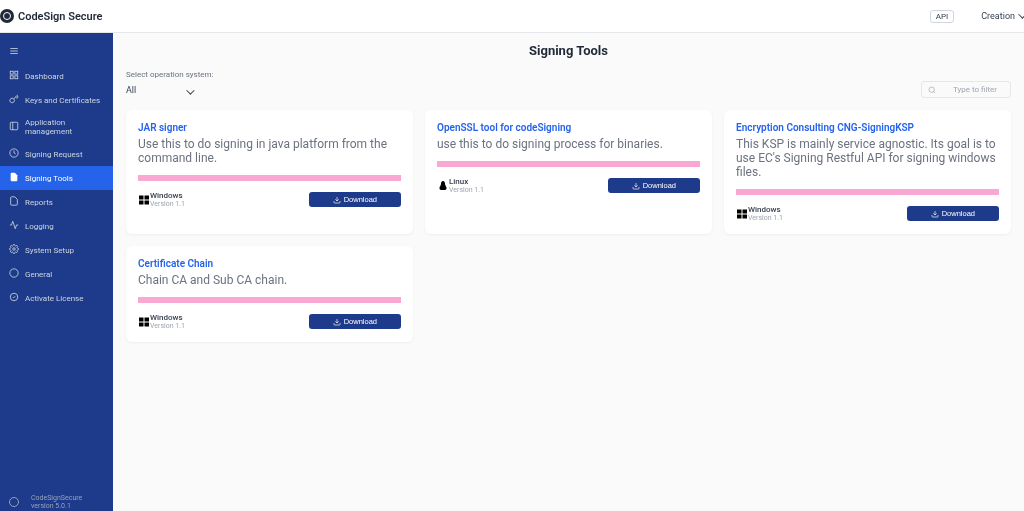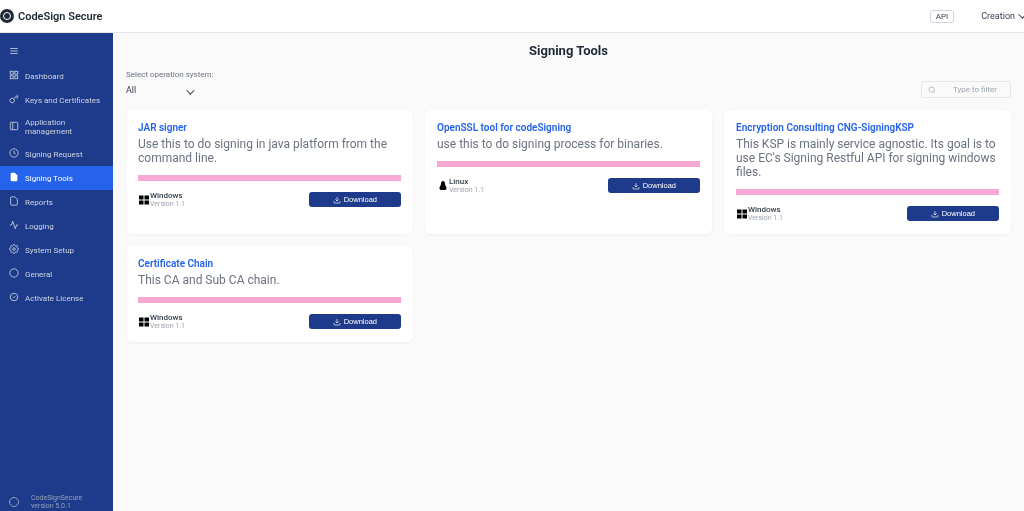--- a/index.html
+++ b/index.html
@@ -241,21 +241,21 @@
                 <path d="M21 15v4a2 2 0 0 1-2 2H5a2 2 0 0 1-2-2v-4"></path>
                 <polyline points="7 10 12 15 17 10"></polyline>
                 <line x1="12" y1="15" x2="12" y2="3"></line>
               </svg>
         <span>Download</span>
       </button>
     </div>
         </div>
         <div class="card">
     <div class="card-title">Certificate Chain</div>
-    <div class="card-desc">This CA and Sub CA chain.</div>
+    <div class="card-desc">Chain CA and Sub CA chain.</div>
     <div class="card-footer">
       <div class="os-info">
         <span class="os-icon"><svg viewBox="0 0 24 24" fill="#000">
                   <rect x="2" y="3" width="9" height="8"></rect>
                   <rect x="13" y="3" width="9" height="8"></rect>
                   <rect x="2" y="13" width="9" height="8"></rect>
                   <rect x="13" y="13" width="9" height="8"></rect>
                 </svg></span>
         <div class="os-text">
           <div class="os-name">Windows</div>

